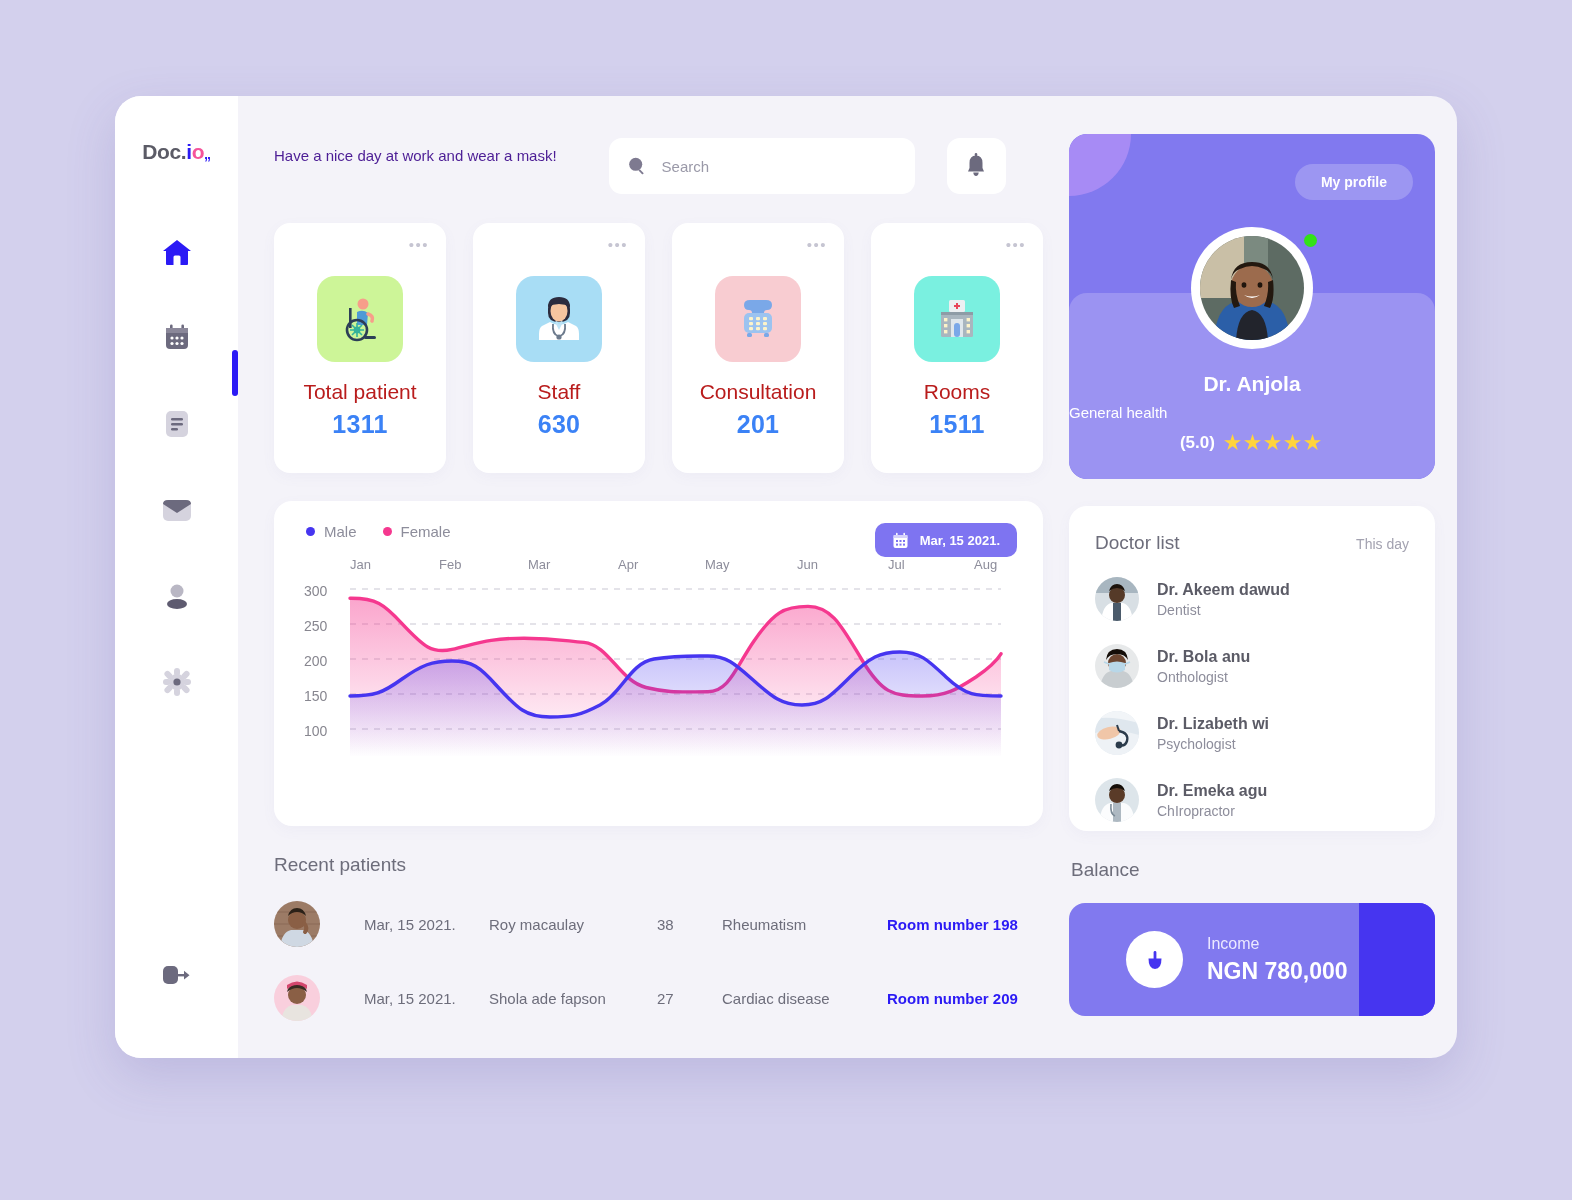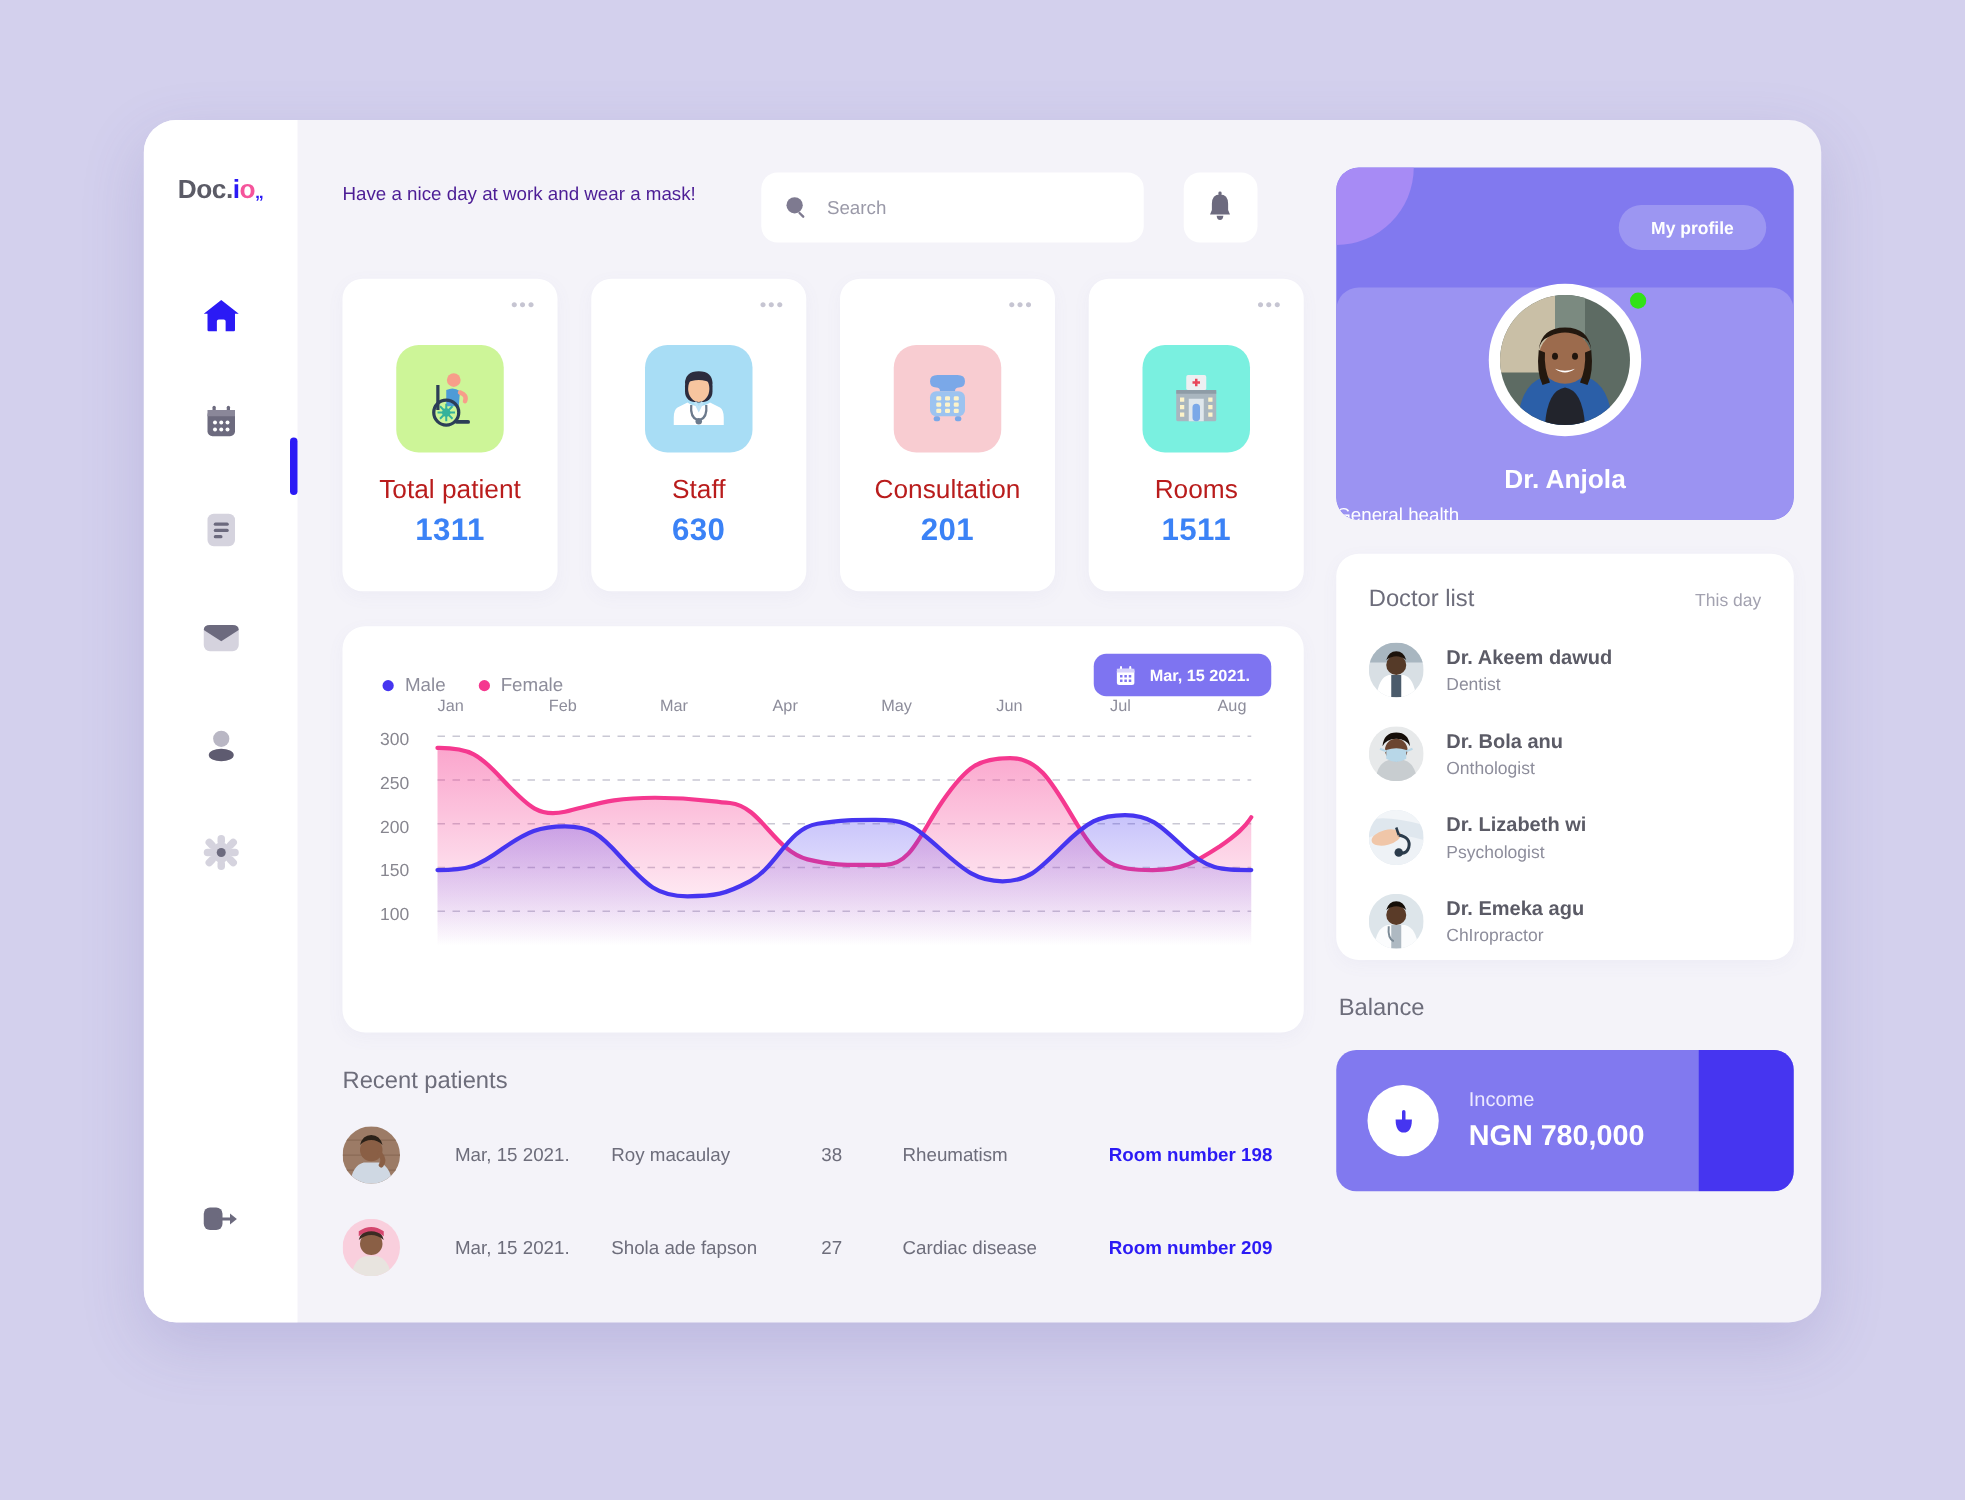--- a/index.html
+++ b/index.html
@@ -75,21 +75,21 @@
   .stat-icon-box { width: 86px; height: 86px; border-radius: 18px; margin-top: 53px; display: flex; align-items: center; justify-content: center; }
   .stat-label { font-size: 21px; color: #b91c1c; margin-top: 18px; }
   .stat-value { font-size: 25px; font-weight: bold; color: #3b82f6; margin-top: 6px; letter-spacing: .3px; }
 
   
   .chart-card {
     margin: 28px 0 0 36px; width: 769px; height: 325px;
     background: #fff; border-radius: 18px; position: relative;
     box-shadow: 0 4px 14px rgba(120,110,170,.05);
   }
-  .chart-head { display: flex; align-items: flex-end; justify-content: space-between; padding: 22px 26px 0 32px; }
+  .chart-head { display: flex; align-items: flex-start; justify-content: space-between; padding: 22px 26px 0 32px; }
   .legend { display: flex; gap: 26px; align-items: center; }
   .legend-item { display: flex; align-items: center; gap: 9px; font-size: 15px; color: #8d8d9b; }
   .dotm { width: 9px; height: 9px; border-radius: 50%; background: #4635f0; }
   .dotf { width: 9px; height: 9px; border-radius: 50%; background: #f5388f; }
   .date-pill {
     background: #7e74f1; color: #fff; border-radius: 10px; height: 34px;
     display: flex; align-items: center; gap: 11px; padding: 0 17px;
     font-size: 13px; font-weight: bold; cursor: pointer;
   }
   .chart-area { position: relative; width: 769px; height: 252px; }
@@ -104,21 +104,21 @@
   .pcell { font-size: 15px; color: #6d6d7b; }
   .c-date { width: 125px; margin-left: 44px; }
   .c-name { width: 168px; }
   .c-age  { width: 65px; }
   .c-cond { width: 165px; }
   .c-room { color: #2b1af5; font-weight: bold; font-size: 15px; cursor: pointer; }
 
   
   .right-col { position: absolute; right: 22px; top: 38px; width: 366px; }
   .profile-card {
-    width: 366px; height: 282px; border-radius: 18px; position: relative; overflow: hidden;
+    width: 366px; height: 345px; border-radius: 18px; position: relative; overflow: hidden;
     background: #8179ef;
   }
   .profile-blob { position: absolute; left: 0; top: 0; width: 62px; height: 62px; background: #a78bf5; border-top-left-radius: 18px; border-bottom-right-radius: 62px; }
   .profile-lower { position: absolute; left: 0; bottom: 0; width: 100%; height: 186px; background: #9b93f2; border-radius: 18px; }
   .my-profile-btn {
     position: absolute; right: 22px; top: 30px; background: rgba(255,255,255,.22);
     color: #fff; font-size: 14px; font-weight: bold; padding: 10px 26px; border-radius: 18px; cursor: pointer;
   }
   .avatar-ring {
     position: absolute; left: 50%; transform: translateX(-50%); top: 93px;
@@ -140,21 +140,21 @@
   .doc-head h3 { font-size: 19px; color: #6d6d7b; font-weight: normal; }
   .doc-head span { font-size: 14px; color: #a3a2b0; cursor: pointer; }
   .doc-row { display: flex; align-items: center; gap: 18px; margin-top: 23px; }
   .doc-av { width: 44px; height: 44px; border-radius: 50%; overflow: hidden; flex: 0 0 44px; }
   .doc-name { font-size: 16px; font-weight: bold; color: #5b5b66; }
   .doc-spec { font-size: 14px; color: #8d8d9b; margin-top: 3px; }
 
   .balance-title { font-size: 19px; color: #6d6d7b; margin: 28px 0 0 2px; }
   .income-card {
     width: 366px; height: 113px; border-radius: 16px; margin-top: 22px;
-    background: #8179ef; position: relative; overflow: hidden; display: flex; align-items: center; cursor: pointer;
+    background: #8179ef; position: relative; overflow: hidden; display: flex; align-items: center; cursor: pointer; padding-left: 32px;
   }
   .income-right { position: absolute; right: 0; top: 0; width: 76px; height: 100%; background: #4635f0; }
   .income-icon { width: 57px; height: 57px; border-radius: 50%; background: #fff; margin-left: 25px; display: flex; align-items: center; justify-content: center; }
   .income-text { margin-left: 24px; }
   .income-label { color: #ece9ff; font-size: 16px; }
   .income-value { color: #fff; font-size: 23px; font-weight: bold; margin-top: 5px; }
 </style>
 </head>
 <body>
 

